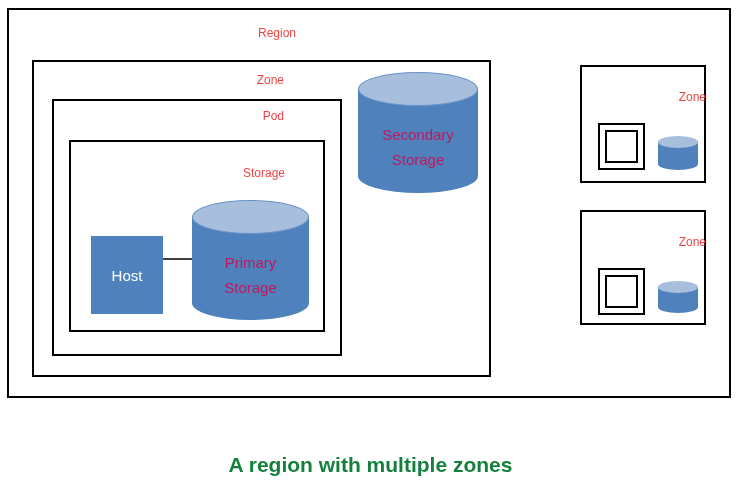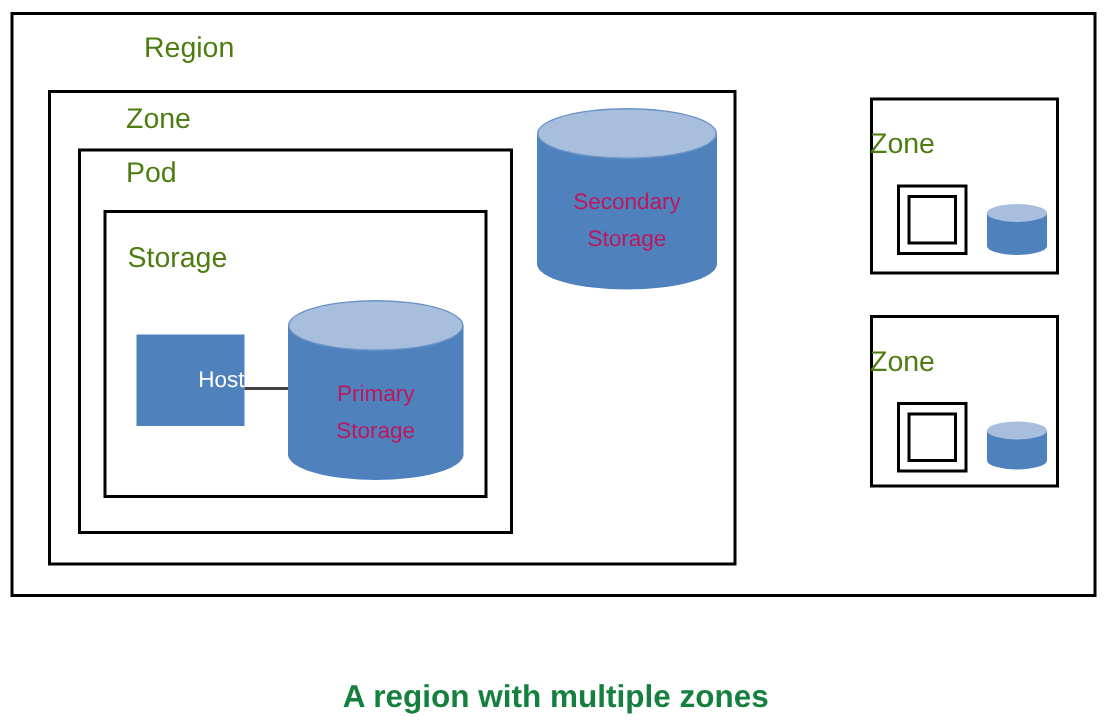--- a/index.html
+++ b/index.html
@@ -12,23 +12,23 @@
     background: #ffffff;
     overflow: hidden;
   }
   .frame {
     position: absolute;
     border: 2px solid #000000;
     background: transparent;
   }
   .lbl {
     position: absolute;
-    font-size: 19px;
-    color: #4d7c0f;
-    text-align: left;
+    font-size: 12px;
+    color: #ef4444;
+    text-align: right;
     line-height: 18px;
     white-space: nowrap;
   }
   .host-box {
     position: absolute;
     background: #4f81bd;
     color: #ffffff;
     display: flex;
     align-items: center;
     justify-content: center;
@@ -91,21 +91,21 @@
 
   <div class="frame" style="left:32px; top:60px; width:459px; height:317px;"></div>
   <div class="lbl" style="left:84px; top:71px; width:200px;">Zone</div>
 
   <div class="frame" style="left:52px; top:99px; width:290px; height:257px;"></div>
   <div class="lbl" style="left:84px; top:107px; width:200px;">Pod</div>
 
   <div class="frame" style="left:69px; top:140px; width:256px; height:192px;"></div>
   <div class="lbl" style="left:85px; top:164px; width:200px;">Storage</div>
 
-  <div class="host-box" style="left:91px; top:223px; width:72px; height:61px;justify-content:flex-end;">
+  <div class="host-box" style="left:91px; top:236px; width:72px; height:78px;">
     <span>Host</span>
   </div>
 
   <div class="connector" style="left:163px; top:258px; width:29px;"></div>
 
   <div class="cylinder cyl-large" style="left:192px; top:200px; width:117px; height:120px;">
     <div class="cyl-body"></div>
     <div class="cyl-top"></div>
     <div class="cyl-label">
       <div>Primary</div>

